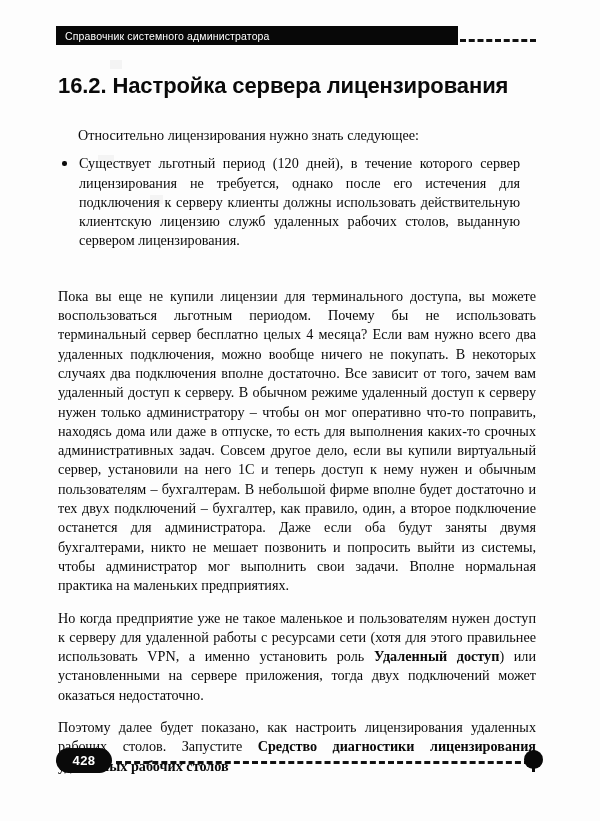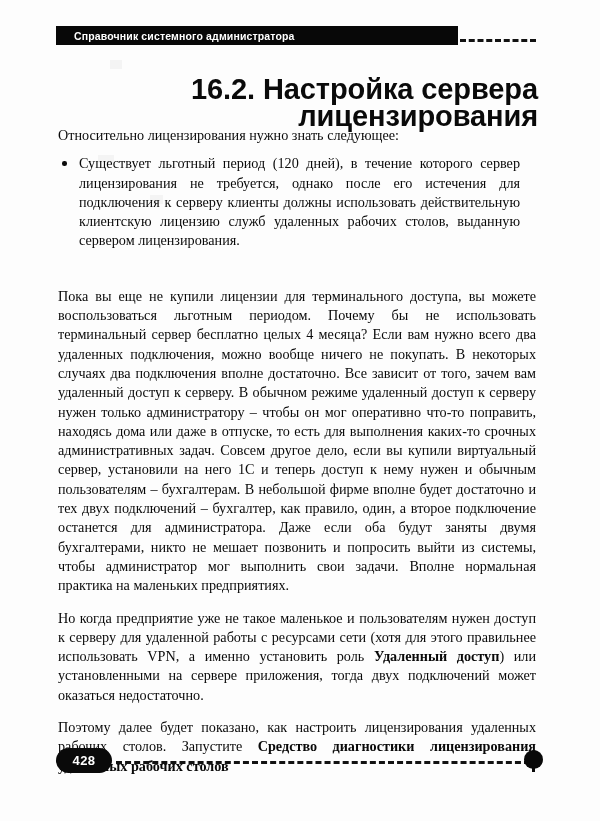--- a/index.html
+++ b/index.html
@@ -38,43 +38,42 @@
     height: 19px;
     background: #080808;
     display: flex;
     align-items: center;
   }
   .header-bar-text {
     color: #ffffff;
     font-family: "Liberation Sans", "DejaVu Sans", sans-serif;
     font-size: 10.5px;
     letter-spacing: 0.15px;
-    padding-left: 18px;
+    padding-left: 9px;
     white-space: nowrap;
-    font-weight: bold;
   }
   .header-dash {
     position: absolute;
     left: 460px;
     top: 13px;
     width: 76px;
     height: 0;
     border-top: 3px dashed #121212;
   }
 
   
   .title-block {
     position: absolute;
     left: 58px;
     top: 57px;
     width: 480px;
-    text-align: right;
+    text-align: left;
     font-family: "Liberation Sans", "DejaVu Sans", sans-serif;
     font-weight: bold;
-    font-size: 29px;
+    font-size: 22px;
     line-height: 27px;
     letter-spacing: -0.1px;
     color: #0a0a0a;
   }
   .title-line { display: block; }
 
   
   .content {
     position: absolute;
     left: 58px;
@@ -83,21 +82,21 @@
     font-size: 14.2px;
     line-height: 19.3px;
     text-align: justify;
     color: #090909;
   }
   .para {
     margin: 0;
     text-indent: 0;
     text-align: justify;
   }
-  .lead-in { margin-bottom: 9px; }
+  .lead-in { margin-bottom: 9px; margin-left: 20px; }
 
   .bullet-list {
     list-style: none;
     margin: 0 16px 0 0;
     padding: 0;
   }
   .bullet-item {
     position: relative;
     padding-left: 21px;
     margin-bottom: 13px;

